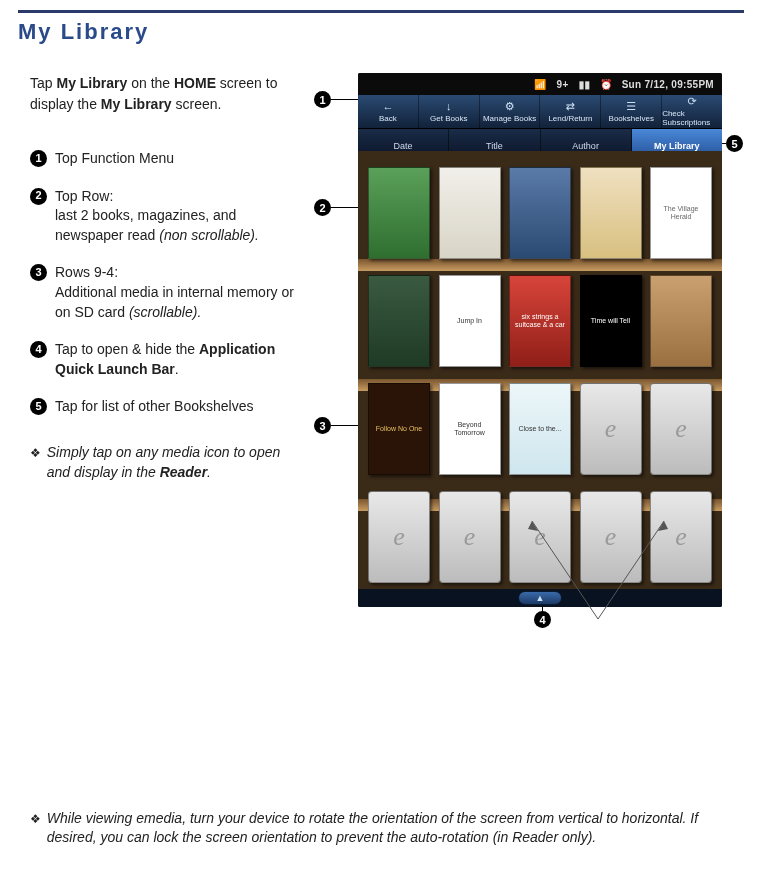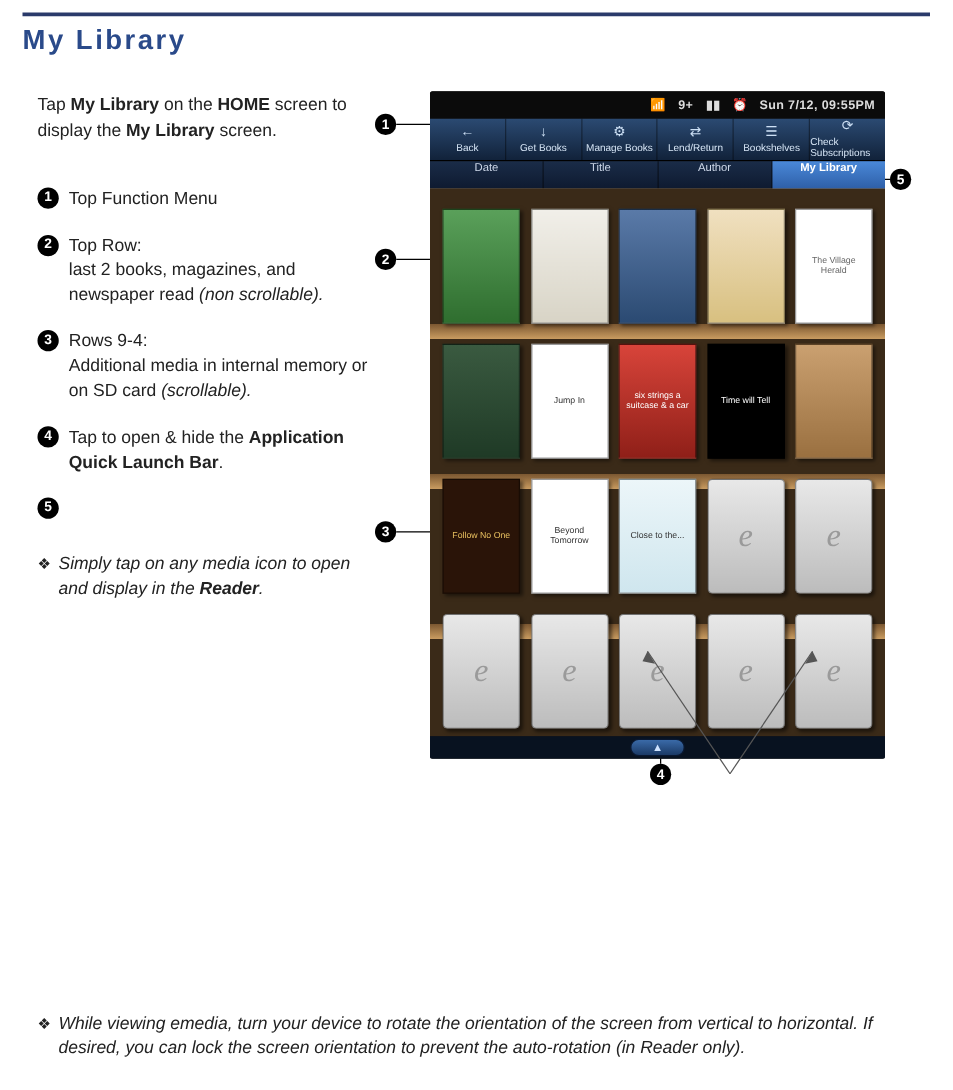--- a/index.html
+++ b/index.html
@@ -19,21 +19,21 @@
   }
   h1.page-title {
     color: #2a4a8a;
     font-size: 22px;
     font-weight: bold;
     letter-spacing: 2px;
     margin-bottom: 28px;
   }
   .cols {
     display: flex;
-    gap: 0;
+    gap: 14px;
   }
   .left {
     width: 280px;
     padding-left: 12px;
   }
   .intro {
     font-size: 14px;
     line-height: 1.5;
     margin-bottom: 34px;
   }
@@ -129,21 +129,21 @@
     height: 22px;
     background: linear-gradient(#1a2c48,#0e1a30);
     display: flex;
     align-items: stretch;
     color: #cfd9ea;
     font-size: 9px;
   }
   .sortbar .sb {
     flex: 1;
     display: flex;
-    align-items: flex-start;
+    align-items: flex-end;
     justify-content: center;
     border-right: 1px solid rgba(0,0,0,.5);
     cursor: pointer;
   }
   .sortbar .sb.active {
     background: linear-gradient(#4a88d8,#2e5fa8);
     color: #fff;
     font-weight: bold;
   }
   .sortbar .sb:last-child { border-right: none; }
@@ -302,20 +302,21 @@
         </span>
       </li>
       <li>
         <span class="numcirc">4</span>
         <span>
           <span>Tap to open &amp; hide the </span><b>Application Quick Launch Bar</b><span>.</span>
         </span>
       </li>
       <li>
         <span class="numcirc">5</span>
+        <span>Tap for list of other Bookshelves</span>
       </li>
     </ol>
 
     <div class="tips">
       <div class="tip">
         <span class="diamond">❖</span>
         <span>
           <span>Simply tap on any media icon to open and display in the </span><b>Reader</b><span>.</span>
         </span>
       </div>

